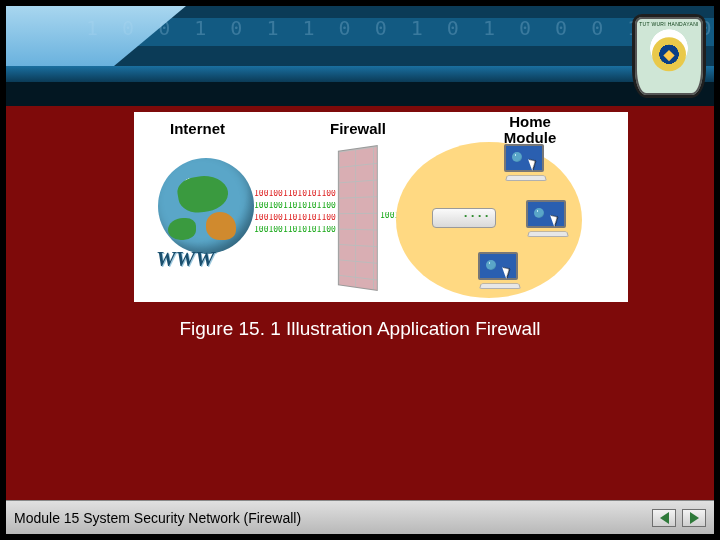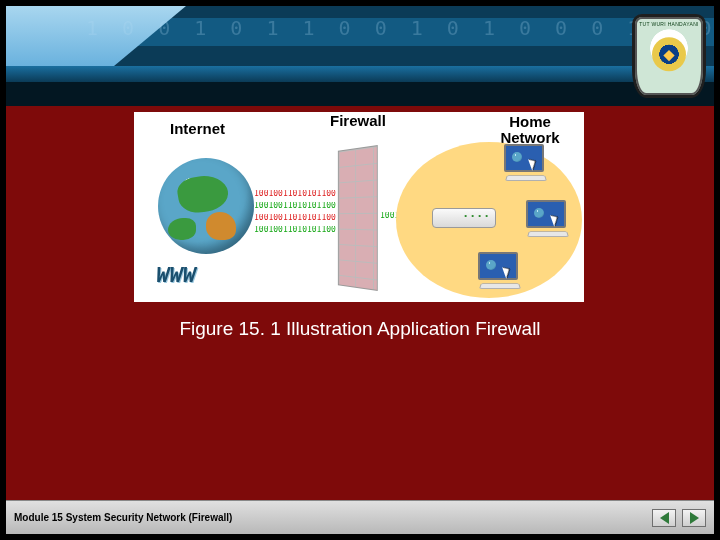--- a/index.html
+++ b/index.html
@@ -88,31 +88,31 @@
     left: 0; right: 0; top: 4px;
     text-align: center;
     font-size: 5px;
     color: #083b12;
     letter-spacing: 0.3px;
   }
   
   .illus {
     position: absolute;
     left: 128px; top: 106px;
-    width: 450px; height: 190px;
+    width: 494px; height: 190px;
     background: #fff;
   }
   .illus .label {
     position: absolute;
     font-size: 15px;
     font-weight: bold;
     color: #000;
   }
   .lbl-internet { left: 36px; top: 8px; }
-  .lbl-firewall { left: 196px; top: 0; text-align: right; }
+  .lbl-firewall { left: 196px; top: 8px; text-align: right; }
   .lbl-home { left: 356px; top: 2px; line-height: 1.05; text-align: center; width: 80px; }
   
   .globe {
     position: absolute;
     left: 24px; top: 46px;
     width: 96px; height: 96px;
     border-radius: 50%;
     background: radial-gradient(circle at 35% 30%, #bfe6f5 0 10%, #5aa6c8 10% 60%, #2e6e8f 100%);
     overflow: hidden;
     box-shadow: inset -4px -6px 10px rgba(0,0,0,.25);
@@ -134,22 +134,22 @@
   }
   .globe .land3 {
     position: absolute;
     left: 10px; top: 60px;
     width: 28px; height: 22px;
     background: #3a9a3f;
     border-radius: 60% 40% 50% 50%;
   }
   .www {
     position: absolute;
-    left: 22px; top: 152px;
-    font-family: Liberation Mono, monospace;
+    left: 22px; top: 134px;
+    font-family: Liberation Serif, serif;
     font-style: italic;
     font-weight: bold;
     font-size: 22px;
     color: #1a4f6e;
     text-shadow: 1px 1px 0 #9cc8de;
   }
   
   .wall {
     position: absolute;
     left: 200px; top: 36px;
@@ -270,22 +270,22 @@
     position: absolute;
     left: 0; right: 0; bottom: 0;
     height: 34px;
     background: linear-gradient(#e0e0e0, #b8b8b8);
     border-top: 1px solid #888;
     display: flex;
     align-items: center;
     padding: 0 8px;
   }
   .footer-text {
-    font-size: 10px;
-    font-weight: bold;
+    font-size: 14px;
+    font-weight: normal;
     color: #000;
     flex: 1;
   }
   .nav {
     display: flex;
     gap: 6px;
   }
   .nav-btn {
     width: 24px; height: 18px;
     background: linear-gradient(#f3f3f3, #cfcfcf);
@@ -321,21 +321,21 @@
   </div>
 
   <div class="crest">
     <div class="crest-text">TUT WURI HANDAYANI</div>
   </div>
 
   <div class="illus">
     <div class="label lbl-internet">Internet</div>
     <div class="label lbl-firewall">Firewall</div>
     <div class="label lbl-home" style="white-space:pre-line;">Home
-Network</div>
+Module</div>
 
     <div class="globe">
       <div class="land1"></div>
         <div class="land2"></div>
         <div class="land3"></div>
     </div>
     <div class="www">WWW</div>
 
     <div class="stream red s1">1001001101010110011</div>
     <div class="stream green s2">1001001101010110011</div>

